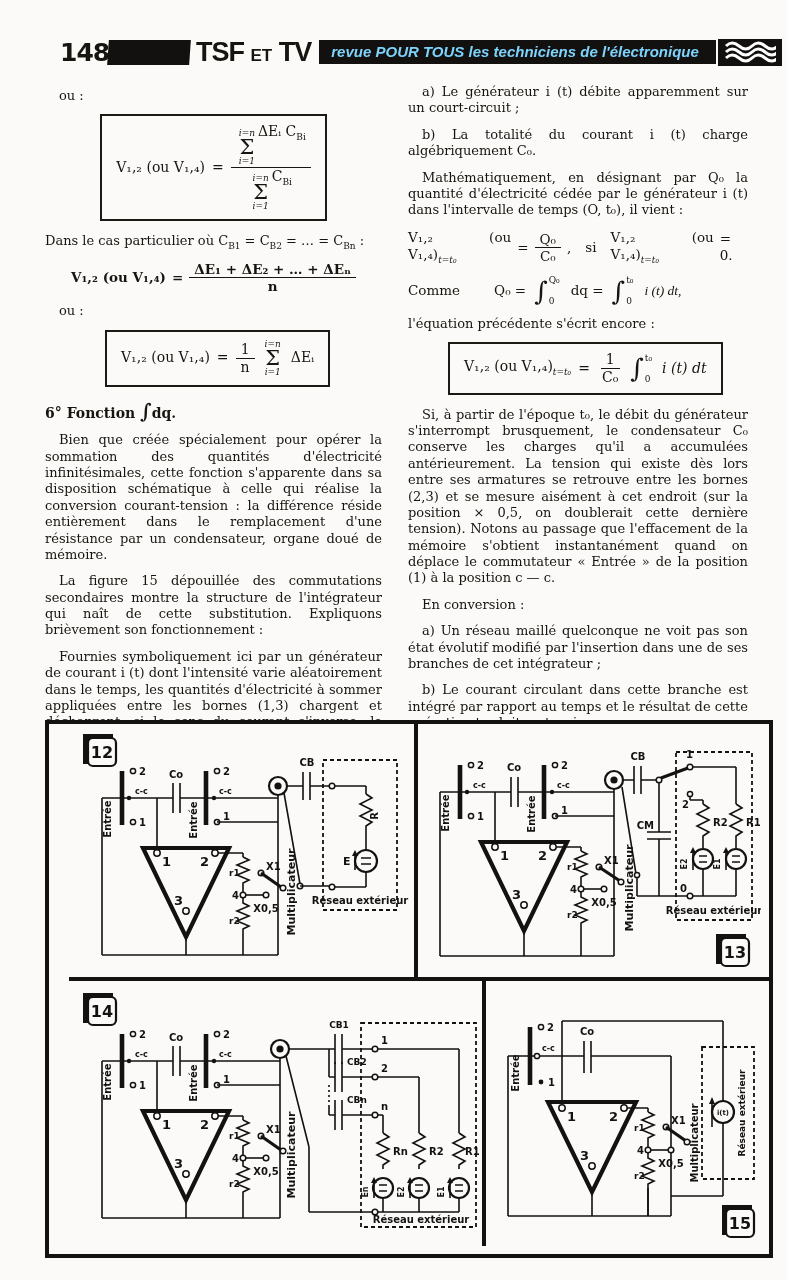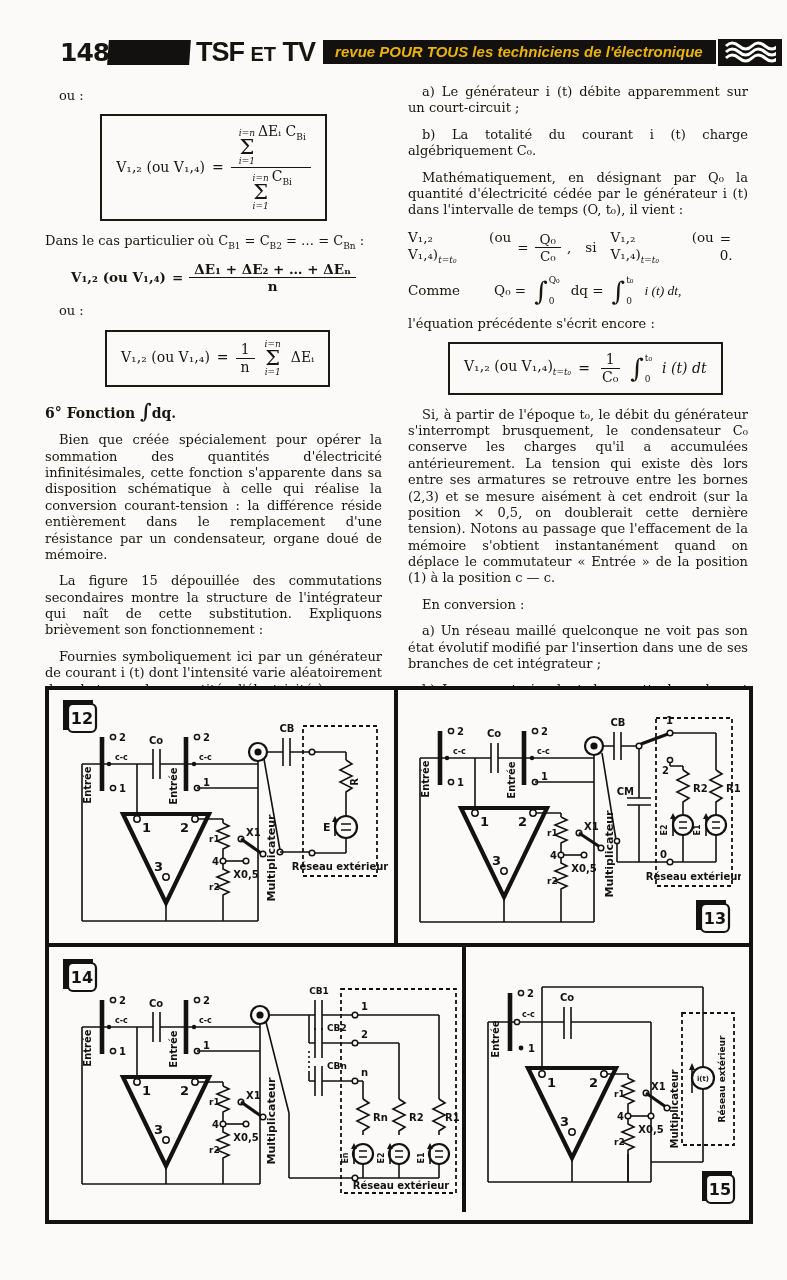--- a/index.html
+++ b/index.html
@@ -2,22 +2,22 @@
 <html><head>
 <meta charset="utf-8">
 <style>
   html,body{margin:0;padding:0;background:#e8e7e4;}
   #page{position:relative;width:787px;height:1280px;background:#fbfaf8;font-family:"DejaVu Serif",serif;color:#17150f;overflow:hidden;}
   
   .hdr{position:absolute;left:60px;top:36px;width:722px;height:32px;display:flex;align-items:center;}
   .pageno{font-family:"DejaVu Sans",sans-serif;font-weight:bold;font-size:25px;letter-spacing:-1px;width:48px;}
   .blob{width:82px;height:25px;background:#121110;margin-right:6px;transform:skewX(-4deg);}
   .brand{font-family:"Liberation Sans",sans-serif;font-weight:bold;font-size:27px;letter-spacing:-1px;white-space:nowrap;margin-right:8px;}
-  .brand .et{font-size:20px;letter-spacing:0;}
-  .banner{flex:1;background:#121110;color:#eab308;font-family:"Liberation Sans",sans-serif;font-style:italic;font-weight:bold;font-size:15px;padding:3px 10px 4px 12px;white-space:nowrap;}
+  .brand .et{font-size:17px;letter-spacing:0;}
+  .banner{flex:1;background:#121110;color:#7dd3fc;font-family:"Liberation Sans",sans-serif;font-style:italic;font-weight:bold;font-size:15px;padding:3px 10px 4px 12px;white-space:nowrap;}
   .wave{width:64px;height:27px;background:#121110;display:flex;align-items:center;justify-content:center;margin-left:2px;}
   
   .col{position:absolute;font-size:13px;line-height:1.26;text-align:justify;}
   #colL{left:45px;top:88px;width:337px;}
   #colR{left:408px;top:84px;width:340px;}
   .col p{margin:0 0 10px 0;text-indent:14px;}
   .col p.noind{text-indent:0;}
   .ou{text-indent:0;margin:0 0 6px 0;}
   .boxed{border:2px solid #1b1914;padding:8px 14px;margin:4px auto 12px auto;width:max-content;background:#fbfaf8;}
   .feq{display:flex;align-items:center;justify-content:center;gap:7px;font-size:14px;}
@@ -31,21 +31,21 @@
   .eqsub{font-size:9px;font-style:italic;vertical-align:-4px;}
   .intw{display:inline-flex;align-items:center;}
   .intg{font-size:26px;line-height:.8;font-family:"DejaVu Serif",serif;}
   .lims{display:inline-flex;flex-direction:column;justify-content:space-between;height:30px;font-size:9px;margin:0 3px 0 1px;line-height:1;}
   .lims .lo{align-self:flex-start;}
   .fheading{font-weight:bold;font-size:14px;text-indent:0;margin:16px 0 10px 0;}
   .fheading .intg{font-size:20px;}
   .suivre{text-align:right;font-style:italic;padding-right:40px;}
   .eqrow{display:flex;align-items:center;justify-content:center;gap:6px;text-indent:0;margin:4px 0 10px 0;font-size:13.5px;}
   
-  #figpanel{position:absolute;left:45px;top:686px;width:700px;height:530px;border:4px solid #131210;background:#fbfaf8;}
+  #figpanel{position:absolute;left:45px;top:720px;width:700px;height:530px;border:4px solid #131210;background:#fbfaf8;padding-left:20px;}
   .frow{display:flex;}
   .frow.top{height:253px;border-bottom:4px solid #131210;}
   .frow.bot{height:265px;}
   .fcell{position:relative;}
   .c12{width:345px;border-right:4px solid #131210;}
   .c13{flex:1;}
   .c14{width:413px;border-right:4px solid #131210;}
   .c15{flex:1;}
   svg{display:block;}
   .w{stroke:#131210;stroke-width:1.6;fill:none;stroke-linecap:butt;}

